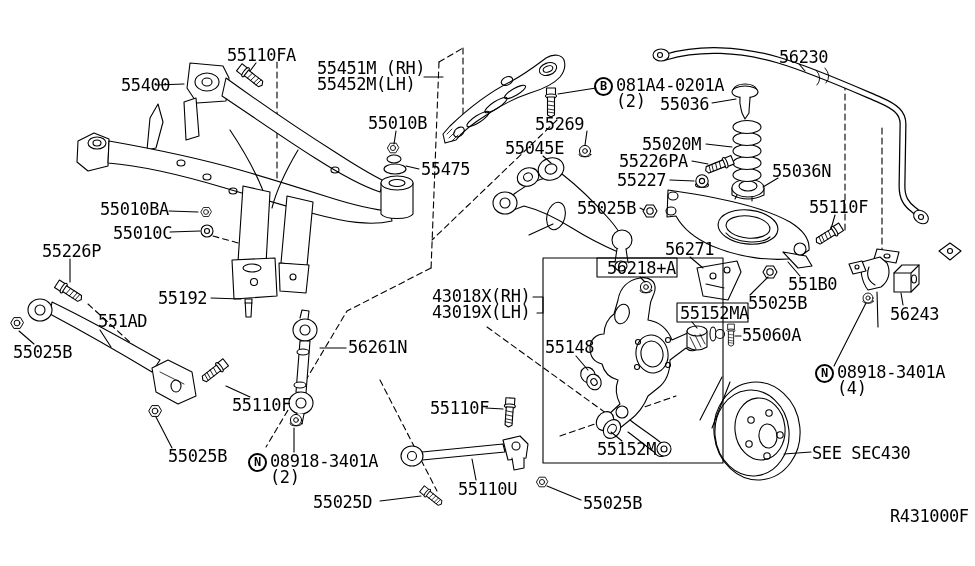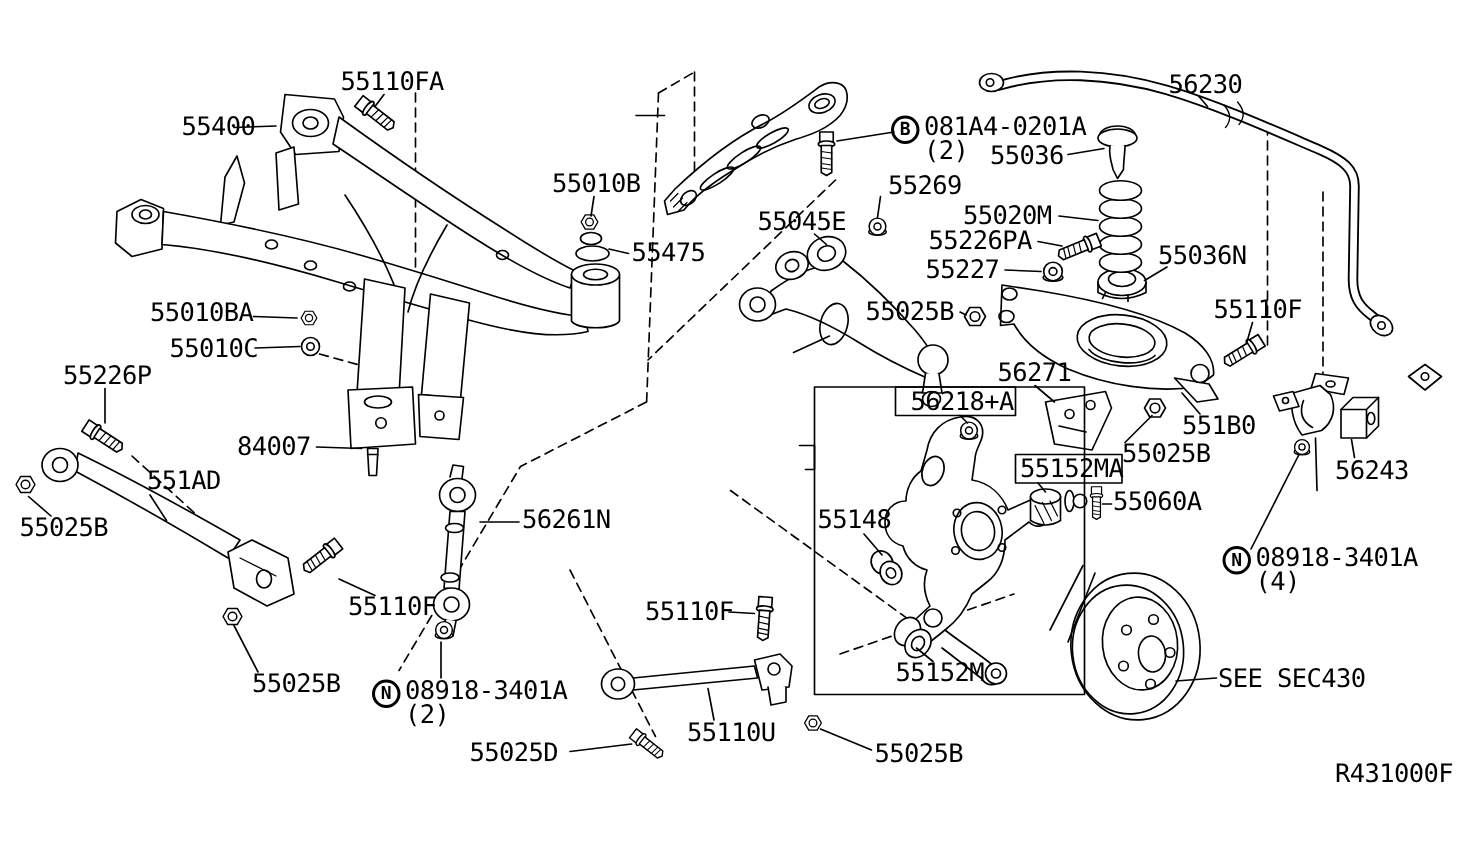--- a/index.html
+++ b/index.html
@@ -330,46 +330,48 @@
     <path d="M169,211 L198,212"></path>
     <path d="M170,232 L200,231"></path>
     <path d="M70,259 L70,282"></path>
     <path d="M778,178 L763,187"></path>
   </g>
 </svg>
 
 <div class="labels">
       <div class="plabel" style="left: 227px; top: 47px;"><span class="lines"><span>55110FA</span></span></div>
       <div class="plabel" style="left: 121px; top: 77px;"><span class="lines"><span>55400</span></span></div>
+      <div class="plabel" style="left: 317px; top: 60px;"><span class="lines"><span>55451M (RH)</span><span>55452M(LH)</span></span></div>
       <div class="plabel" style="left: 368px; top: 115px;"><span class="lines"><span>55010B</span></span></div>
       <div class="plabel" style="left: 421px; top: 161px;"><span class="lines"><span>55475</span></span></div>
       <div class="plabel" style="left: 505px; top: 140px;"><span class="lines"><span>55045E</span></span></div>
-      <div class="plabel" style="left: 592px; top: 116px; justify-content: center;"><span class="lines"><span>55269</span></span></div>
+      <div class="plabel" style="left: 535px; top: 116px; justify-content: center;"><span class="lines"><span>55269</span></span></div>
       <div class="plabel" style="left: 594px; top: 77px;"><span class="circ">B</span><span class="lines"><span>081A4-0201A</span><span>(2)</span></span></div>
       <div class="plabel" style="left: 660px; top: 96px;"><span class="lines"><span>55036</span></span></div>
       <div class="plabel" style="left: 779px; top: 49px;"><span class="lines"><span>56230</span></span></div>
       <div class="plabel" style="left: 642px; top: 136px;"><span class="lines"><span>55020M</span></span></div>
       <div class="plabel" style="left: 619px; top: 153px;"><span class="lines"><span>55226PA</span></span></div>
       <div class="plabel" style="left: 617px; top: 172px;"><span class="lines"><span>55227</span></span></div>
       <div class="plabel" style="left: 772px; top: 163px;"><span class="lines"><span>55036N</span></span></div>
       <div class="plabel" style="left: 577px; top: 200px;"><span class="lines"><span>55025B</span></span></div>
       <div class="plabel" style="left: 809px; top: 199px;"><span class="lines"><span>55110F</span></span></div>
       <div class="plabel" style="left: 665px; top: 241px;"><span class="lines"><span>56271</span></span></div>
       <div class="plabel" style="left: 607px; top: 260px;"><span class="lines"><span>56218+A</span></span></div>
+      <div class="plabel" style="left: 432px; top: 288px;"><span class="lines"><span>43018X(RH)</span><span>43019X(LH)</span></span></div>
       <div class="plabel" style="left: 680px; top: 305px;"><span class="lines"><span>55152MA</span></span></div>
       <div class="plabel" style="left: 788px; top: 276px;"><span class="lines"><span>551B0</span></span></div>
       <div class="plabel" style="left: 748px; top: 295px;"><span class="lines"><span>55025B</span></span></div>
       <div class="plabel" style="left: 890px; top: 306px;"><span class="lines"><span>56243</span></span></div>
       <div class="plabel" style="left: 815px; top: 364px;"><span class="circ">N</span><span class="lines"><span>08918-3401A</span><span>(4)</span></span></div>
       <div class="plabel" style="left: 742px; top: 327px;"><span class="lines"><span>55060A</span></span></div>
       <div class="plabel" style="left: 545px; top: 339px;"><span class="lines"><span>55148</span></span></div>
       <div class="plabel" style="left: 100px; top: 201px;"><span class="lines"><span>55010BA</span></span></div>
       <div class="plabel" style="left: 113px; top: 225px;"><span class="lines"><span>55010C</span></span></div>
       <div class="plabel" style="left: 42px; top: 243px;"><span class="lines"><span>55226P</span></span></div>
-      <div class="plabel" style="left: 158px; top: 290px;"><span class="lines"><span>84007</span></span></div>
+      <div class="plabel" style="left: 158px; top: 290px;"><span class="lines"><span>55192</span></span></div>
       <div class="plabel" style="left: 78px; top: 313px; margin-left: 20px;"><span class="lines"><span>551AD</span></span></div>
       <div class="plabel" style="left: 13px; top: 344px;"><span class="lines"><span>55025B</span></span></div>
       <div class="plabel" style="left: 348px; top: 339px;"><span class="lines"><span>56261N</span></span></div>
       <div class="plabel" style="left: 232px; top: 397px;"><span class="lines"><span>55110F</span></span></div>
       <div class="plabel" style="left: 168px; top: 448px;"><span class="lines"><span>55025B</span></span></div>
       <div class="plabel" style="left: 248px; top: 453px;"><span class="circ">N</span><span class="lines"><span>08918-3401A</span><span>(2)</span></span></div>
       <div class="plabel" style="left: 430px; top: 400px;"><span class="lines"><span>55110F</span></span></div>
       <div class="plabel" style="left: 458px; top: 481px;"><span class="lines"><span>55110U</span></span></div>
       <div class="plabel" style="left: 313px; top: 494px;"><span class="lines"><span>55025D</span></span></div>
       <div class="plabel" style="left: 583px; top: 495px;"><span class="lines"><span>55025B</span></span></div>

